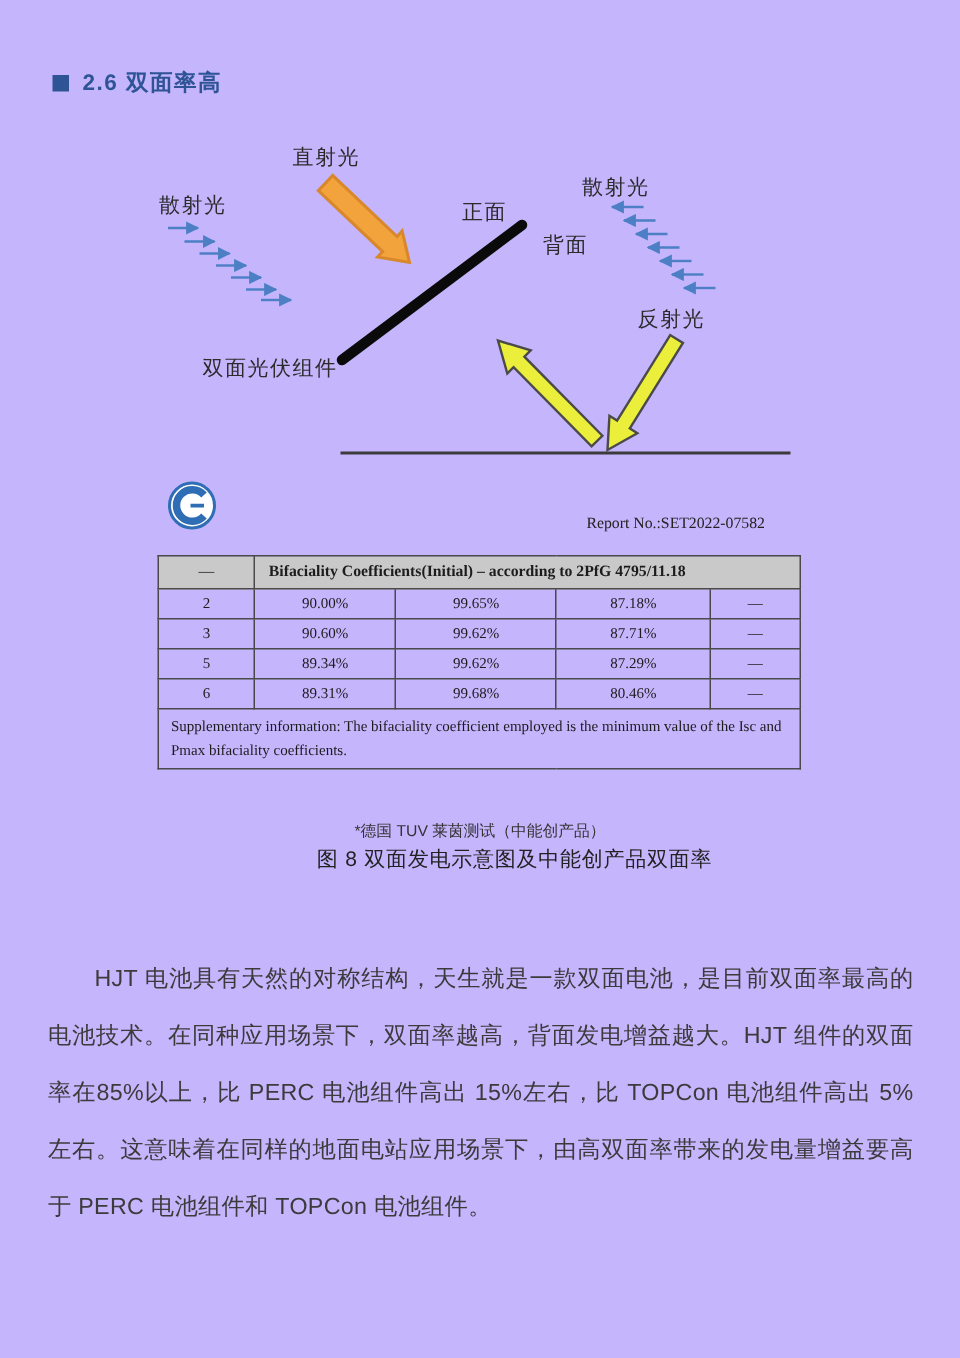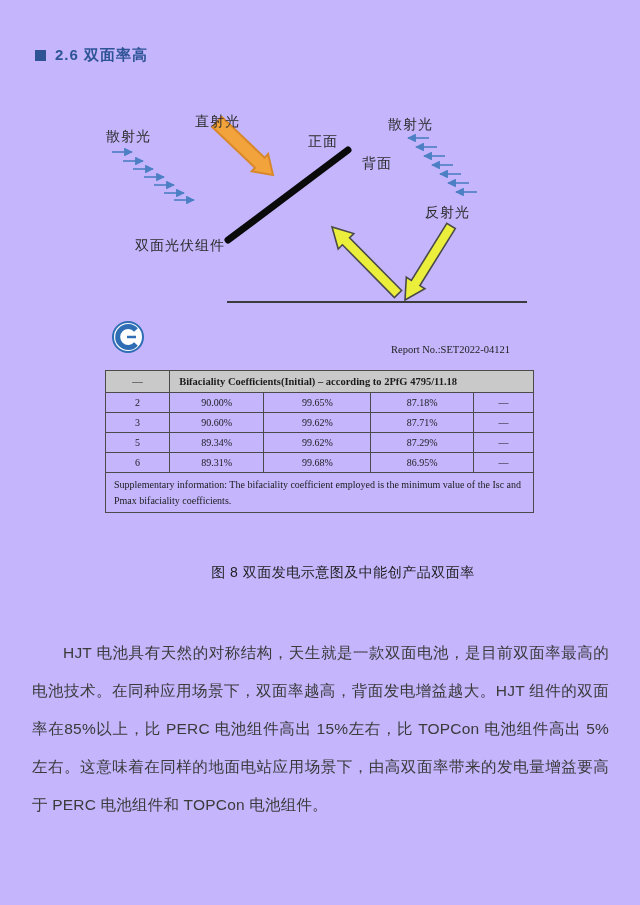--- a/index.html
+++ b/index.html
@@ -80,36 +80,36 @@
         <line x1="397" y1="97" x2="376" y2="97" marker-end="url(#ab)"></line>
       </g>
 
       <line x1="148" y1="145" x2="268" y2="55" stroke="#0a0a0a" stroke-width="7" stroke-linecap="round"></line>
 
       <line x1="147" y1="207" x2="447" y2="207" stroke="#3c3c3c" stroke-width="2"></line>
 
       <polygon points="321.6,195.5 269.6,142.8 273.8,138.6 252,132 258.2,154 262.4,149.8 314.4,202.5" fill="#ebee3a" stroke="#4a4a4a" stroke-width="1.6"></polygon>
       <polygon points="366.8,128.4 331.4,185.4 326.3,182.2 325,205 344.9,193.8 339.9,190.6 375.3,133.6" fill="#ebee3a" stroke="#4a4a4a" stroke-width="1.6"></polygon>
     </svg>
-    <span class="dlabel" style="left:115px;top:18px;">直射光</span>
+    <span class="dlabel" style="left:115px;top:1px;">直射光</span>
     <span class="dlabel" style="left:26px;top:33px;">散射光</span>
     <span class="dlabel" style="left:228px;top:38px;">正面</span>
     <span class="dlabel" style="left:282px;top:60px;">背面</span>
     <span class="dlabel" style="left:308px;top:21px;">散射光</span>
     <span class="dlabel" style="left:345px;top:109px;">反射光</span>
     <span class="dlabel" style="left:55px;top:142px;">双面光伏组件</span>
   </div>
 
   <div class="report">
     <svg class="logo" width="34" height="34" viewBox="0 0 34 34">
       <circle cx="17" cy="17" r="15" fill="#ffffff" stroke="#2f6db5" stroke-width="2"></circle>
       <path d="M25,10 A10.5,10.5 0 1 0 25,24" fill="none" stroke="#2f6db5" stroke-width="5"></path>
       <line x1="16" y1="17" x2="25" y2="17" stroke="#2f6db5" stroke-width="2.5"></line>
     </svg>
-    <div class="report-no">Report No.:SET2022-04121</div>
+    <div class="report-no">Report No.:SET2022-07582</div>
 
     <table class="bifi">
       <colgroup>
         <col style="width:15%">
           <col style="width:22%">
           <col style="width:25%">
           <col style="width:24%">
           <col style="width:14%">
       </colgroup>
       <tbody>
@@ -135,27 +135,28 @@
         <td>5</td>
         <td>89.34%</td>
         <td>99.62%</td>
         <td>87.29%</td>
         <td>—</td>
       </tr>
       <tr class="drow">
         <td>6</td>
         <td>89.31%</td>
         <td>99.68%</td>
-        <td>86.95%</td>
+        <td>80.46%</td>
         <td>—</td>
       </tr>
       <tr class="srow">
         <td colspan="5">Supplementary information: The bifaciality coefficient employed is the minimum value of the Isc and Pmax bifaciality coefficients.</td>
       </tr>
     </tbody>
       </table>
   </div>
 
+  <div class="cap-note">*德国 TUV 莱茵测试（中能创产品）</div>
   <div class="cap-fig">图 8 双面发电示意图及中能创产品双面率</div>
 
   <div class="body-par">HJT 电池具有天然的对称结构，天生就是一款双面电池，是目前双面率最高的电池技术。在同种应用场景下，双面率越高，背面发电增益越大。HJT 组件的双面率在85%以上，比 PERC 电池组件高出 15%左右，比 TOPCon 电池组件高出 5%左右。这意味着在同样的地面电站应用场景下，由高双面率带来的发电量增益要高于 PERC 电池组件和 TOPCon 电池组件。</div>
 
 </div>
 
 </body></html>

